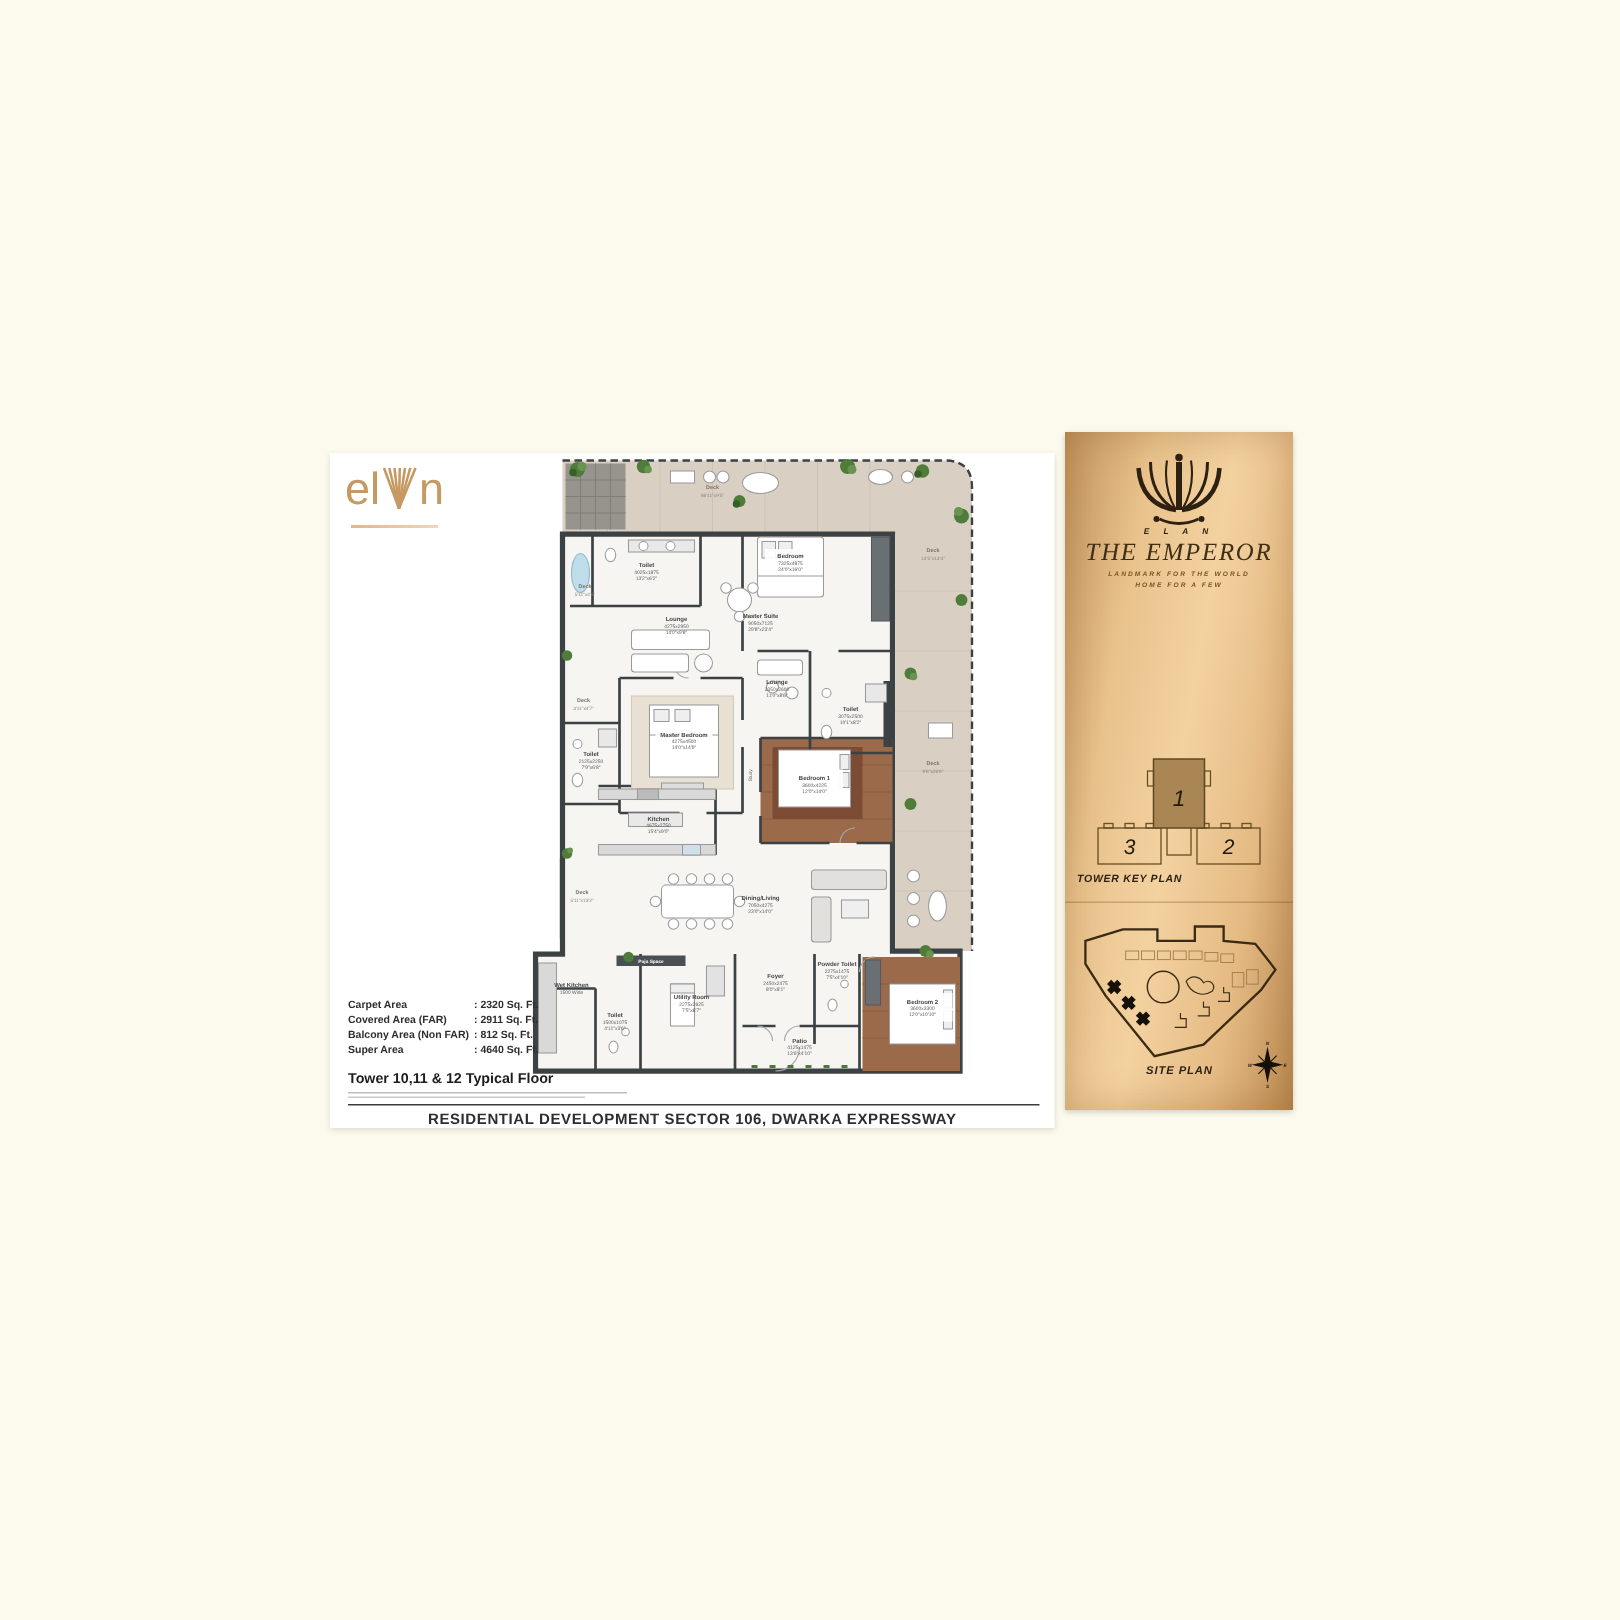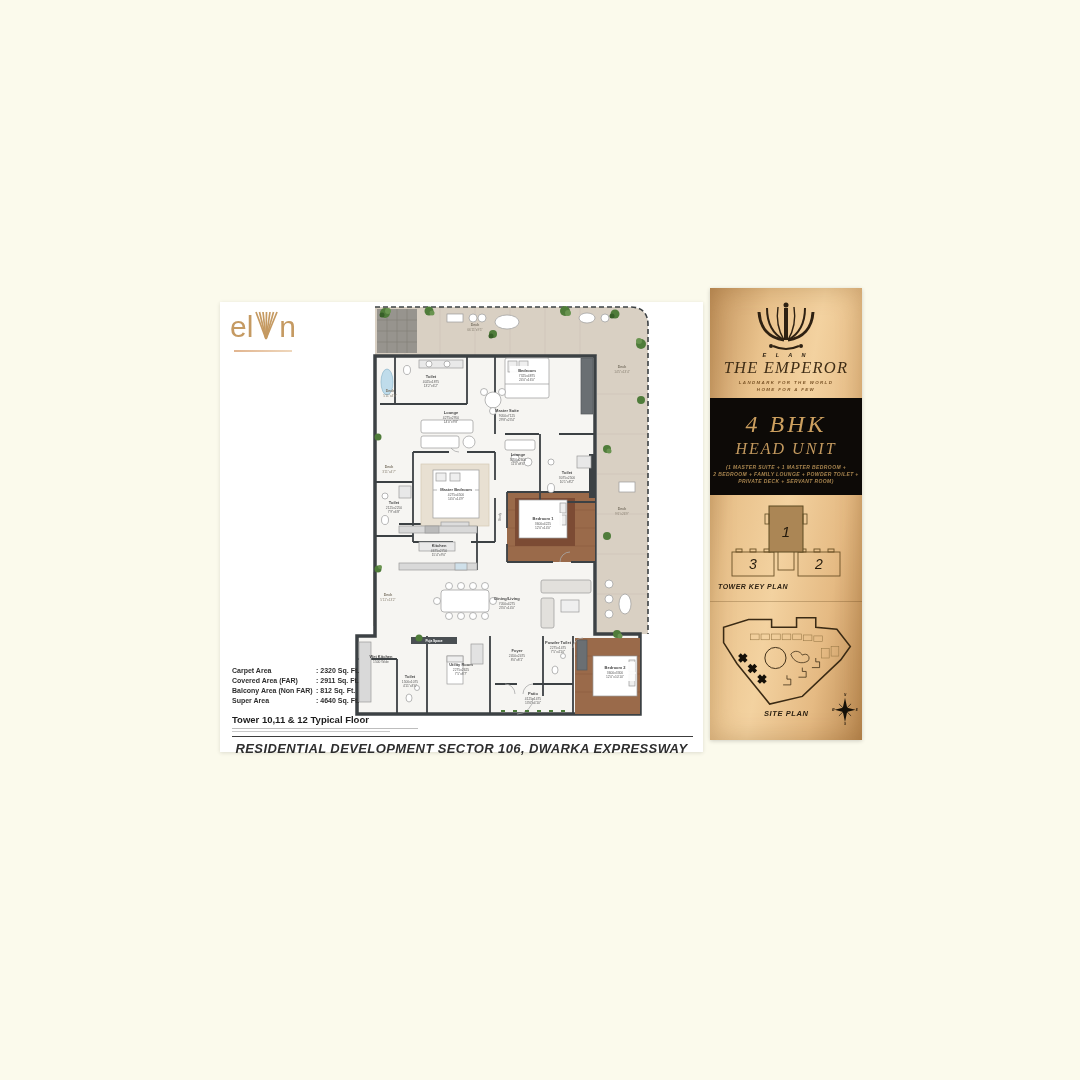--- a/index.html
+++ b/index.html
@@ -20,21 +20,21 @@
 
   
   .area-table{position:absolute;left:12px;top:364px;font-size:7px;font-weight:700;color:#2e2e2e;}
   .area-row{display:flex;height:10px;line-height:10px;}
   .area-row .lbl{width:84px;}
   .floor-title{position:absolute;left:12px;top:412px;font-size:9.5px;font-weight:700;color:#1d1d1d;}
   .disc1{position:absolute;left:12px;top:426px;width:186px;height:1px;background:#bdbdbd;}
   .disc2{position:absolute;left:12px;top:429px;width:158px;height:1px;background:#c9c9c9;}
   .page-rule{position:absolute;left:12px;right:10px;top:434px;height:1px;background:#3c3c3c;}
   .page-footer{position:absolute;left:0;right:0;top:439px;text-align:center;
-               font-size:13px;font-weight:700;letter-spacing:.4px;color:#2e2e2e;font-style:italic;}
+               font-size:10px;font-weight:700;letter-spacing:.4px;color:#2e2e2e;}
 
   .plan-wrap{position:absolute;left:135px;top:2px;width:302px;height:420px;}
   svg text{font-family:"Liberation Sans",sans-serif;}
   .rname{font-size:4px;font-weight:700;fill:#474747;text-anchor:middle;}
   .rdim{font-size:3.3px;fill:#5c5c5c;text-anchor:middle;}
   .dname{font-size:3.6px;font-weight:700;fill:#7c7466;text-anchor:middle;}
   .ddim{font-size:3.2px;fill:#8a8274;text-anchor:middle;}
   .tiny{font-size:3.2px;fill:#ffffff;text-anchor:middle;font-weight:700;}
   .study-t{font-size:3.2px;fill:#666;text-anchor:middle;}
 
@@ -472,29 +472,20 @@
         <path d="M22,48 Q35,54 48,48" stroke-width="2"></path>
         <circle cx="20" cy="48" r="2" fill="#2e2112" stroke="none"></circle>
         <circle cx="50" cy="48" r="2" fill="#2e2112" stroke="none"></circle>
       </g>
     </svg>
     <div class="brand-small">E L A N</div>
     <div class="emperor">THE EMPEROR</div>
     <div class="tagline tg1">LANDMARK FOR THE WORLD</div>
     <div class="tagline tg2">HOME FOR A FEW</div>
 
-    <div class="unit-box">
-      <div class="unit-type">4 BHK</div>
-      <div class="unit-sub">HEAD UNIT</div>
-      <div class="unit-desc">
-        <div>(1 MASTER SUITE + 1 MASTER BEDROOM +</div>
-        <div>2 BEDROOM + FAMILY LOUNGE + POWDER TOILET +</div>
-        <div>PRIVATE DECK + SERVANT ROOM)</div>
-      </div>
-    </div>
 
     <svg class="keyplan" width="120" height="78" viewBox="0 0 120 78">
       <g fill="none" stroke="#6b5127" stroke-width="0.9">
         <rect x="6" y="50" width="42" height="24"></rect>
         <rect x="72" y="50" width="42" height="24"></rect>
         <rect x="52" y="46" width="16" height="22"></rect>
         <rect x="10" y="47" width="6" height="3"></rect>
           <rect x="24" y="47" width="6" height="3"></rect>
           <rect x="38" y="47" width="6" height="3"></rect>
         <rect x="74" y="47" width="6" height="3"></rect>

